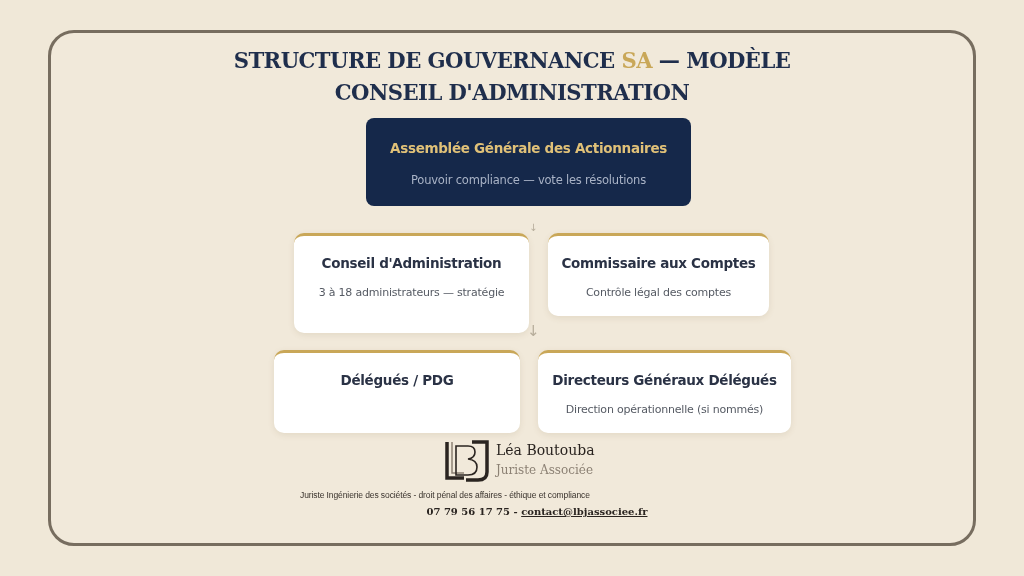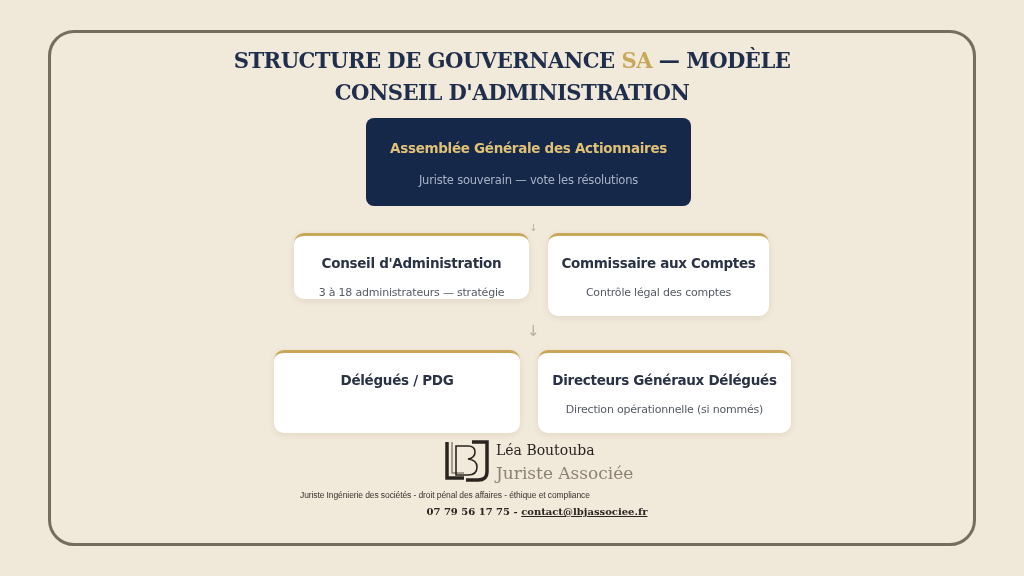--- a/index.html
+++ b/index.html
@@ -97,21 +97,21 @@
     .logo-name {
       position: absolute; left: 52px; top: 2px;
       font-family: "DejaVu Serif", serif;
       font-size: 14px;
       color: #2a2420;
       white-space: nowrap;
     }
     .logo-role {
       position: absolute; left: 52px; top: 23px;
       font-family: "DejaVu Serif", serif;
-      font-size: 17px;
+      font-size: 12px;
       color: #8c8174;
       white-space: nowrap;
     }
     .tagline {
       position: absolute;
       left: 300px; top: 490px;
       width: 474px;
       text-align: left;
       font-family: Liberation Sans, sans-serif;
       font-size: 8.5px;
@@ -134,26 +134,26 @@
 <body>
 
 <div class="frame"></div>
 
 <h1 class="title">
   <span>STRUCTURE DE GOUVERNANCE </span><span class="accent">SA</span><span> — MODÈLE CONSEIL D'ADMINISTRATION</span>
 </h1>
 
 <div class="top-card">
   <div class="name">Assemblée Générale des Actionnaires</div>
-  <div class="desc">Juriste souverain — vote les résolutions</div>
+  <div class="desc">Pouvoir compliance — vote les résolutions</div>
 </div>
 
 <div class="arrow" style="left:529px; top:221px; font-size:10px;">↓</div>
 
-<div class="card" style="left:294px; top:233px; width:235px; height:66px;">
+<div class="card" style="left:294px; top:233px; width:235px; height:100px;">
   <div class="name">Conseil d'Administration</div>
   <div class="desc">3 à 18 administrateurs — stratégie</div>
 </div>
 
 <div class="card" style="left:548px; top:233px; width:221px; height:83px;">
   <div class="name">Commissaire aux Comptes</div>
   <div class="desc">Contrôle légal des comptes</div>
 </div>
 
 <div class="arrow" style="left:527px; top:325px; font-size:15px;">↓</div>

